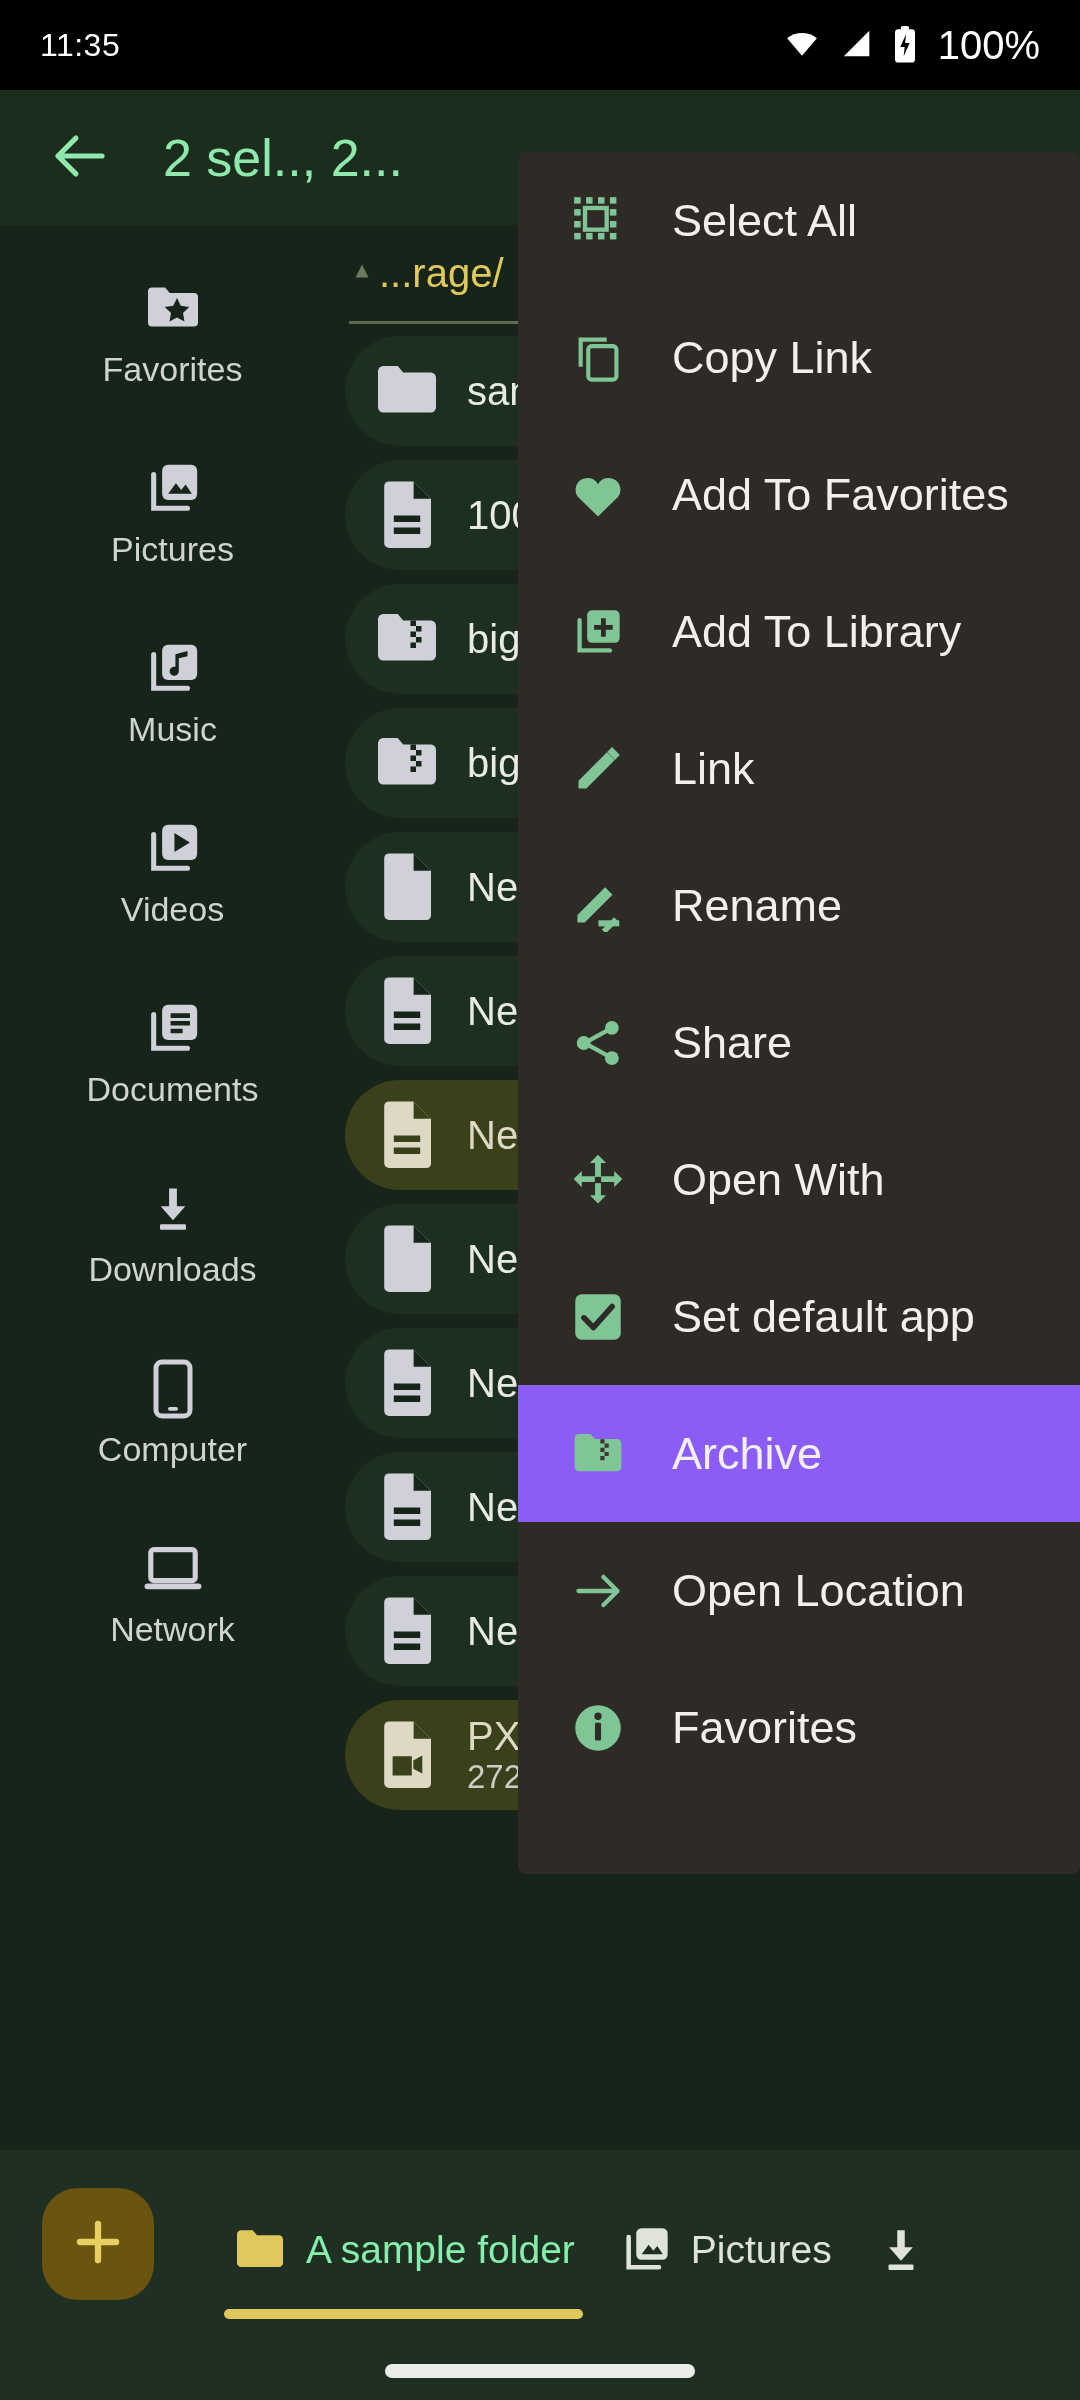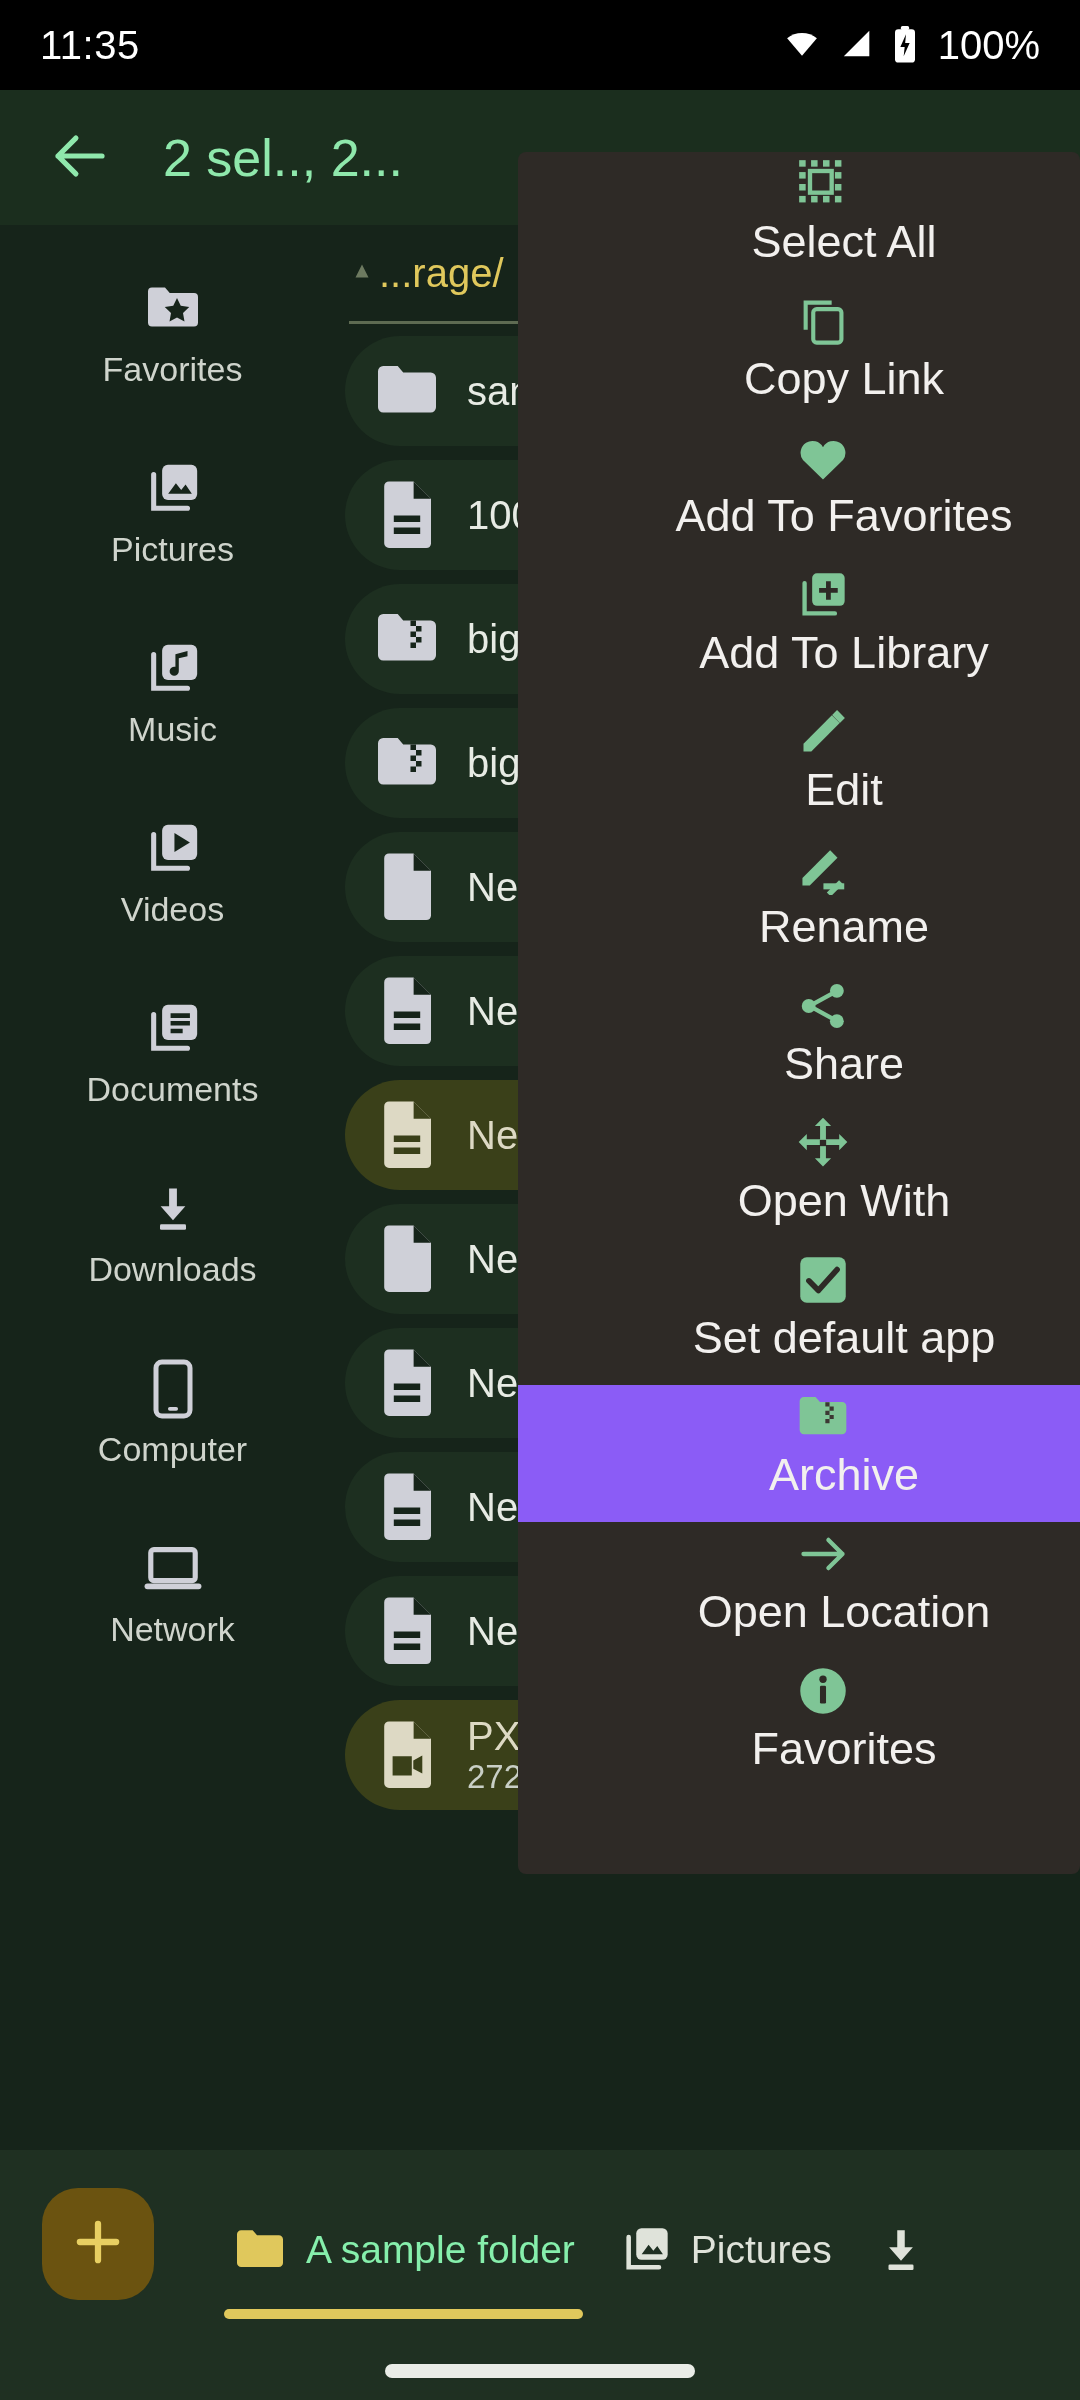--- a/index.html
+++ b/index.html
@@ -18,21 +18,21 @@
 
   
   #statusbar {
     position: absolute; top: 0; left: 0;
     width: 1080px; height: 90px;
     background: #000;
     display: flex; align-items: center;
     padding: 0 40px;
     color: #fff;
   }
-  #clock { font-size: 40px; letter-spacing: .5px; text-align: right; }
+  #clock { font-size: 32px; letter-spacing: .5px; text-align: right; }
   #sb-right {
     margin-left: auto;
     display: flex; align-items: center; gap: 14px;
   }
   #sb-right svg { display: block; }
   #battery-pct { font-size: 40px; margin-left: 6px; }
 
   
   #toolbar {
     position: absolute; top: 90px; left: 0;
@@ -172,21 +172,20 @@
     width: 562px; height: 1722px;
     background: #2e2a26;
     border-radius: 8px;
     overflow: hidden;
     z-index: 40;
   }
   .menu-item {
     height: 137px;
     display: flex; align-items: center;
     padding-left: 48px;
-    flex-direction: column;
   }
   .menu-item.highlight { background: #8b5cf6; }
   .menu-ico {
     width: 64px; flex: 0 0 64px;
     display: flex; align-items: center; justify-content: center;
   }
   .menu-ico svg { display: block; }
   .menu-label {
     margin-left: 42px;
     color: #f2f0ee; font-size: 45px;
@@ -610,21 +609,21 @@
       <span class="menu-label">Add To Library</span>
     </div>
 
     <div class="menu-item">
       <span class="menu-ico">
         <svg width="52" height="52" viewBox="0 0 24 24">
           <path fill="#7fc596" d="M3 17.4 16.1 4.3l3.6 3.6L6.6 21H3z"></path>
           <path fill="#7fc596" d="m17.4 3 2.3-2.3L23.3 4.3 21 6.6z" transform="translate(-1.2 1.2)"></path>
         </svg>
       </span>
-      <span class="menu-label">Edit</span>
+      <span class="menu-label">Link</span>
     </div>
 
     <div class="menu-item">
       <span class="menu-ico">
         <svg width="52" height="52" viewBox="0 0 24 24">
           <path fill="#7fc596" d="M2.5 16.2 15.3 3.4l3.4 3.4L5.9 19.6H2.5z"></path>
           <path fill="#7fc596" d="M13.5 19.6h8v2.6h-8z" transform="rotate(-45 17.5 20.9)"></path>
           <rect x="12.2" y="18.6" width="9.6" height="2.8" fill="#7fc596"></rect>
         </svg>
       </span>

